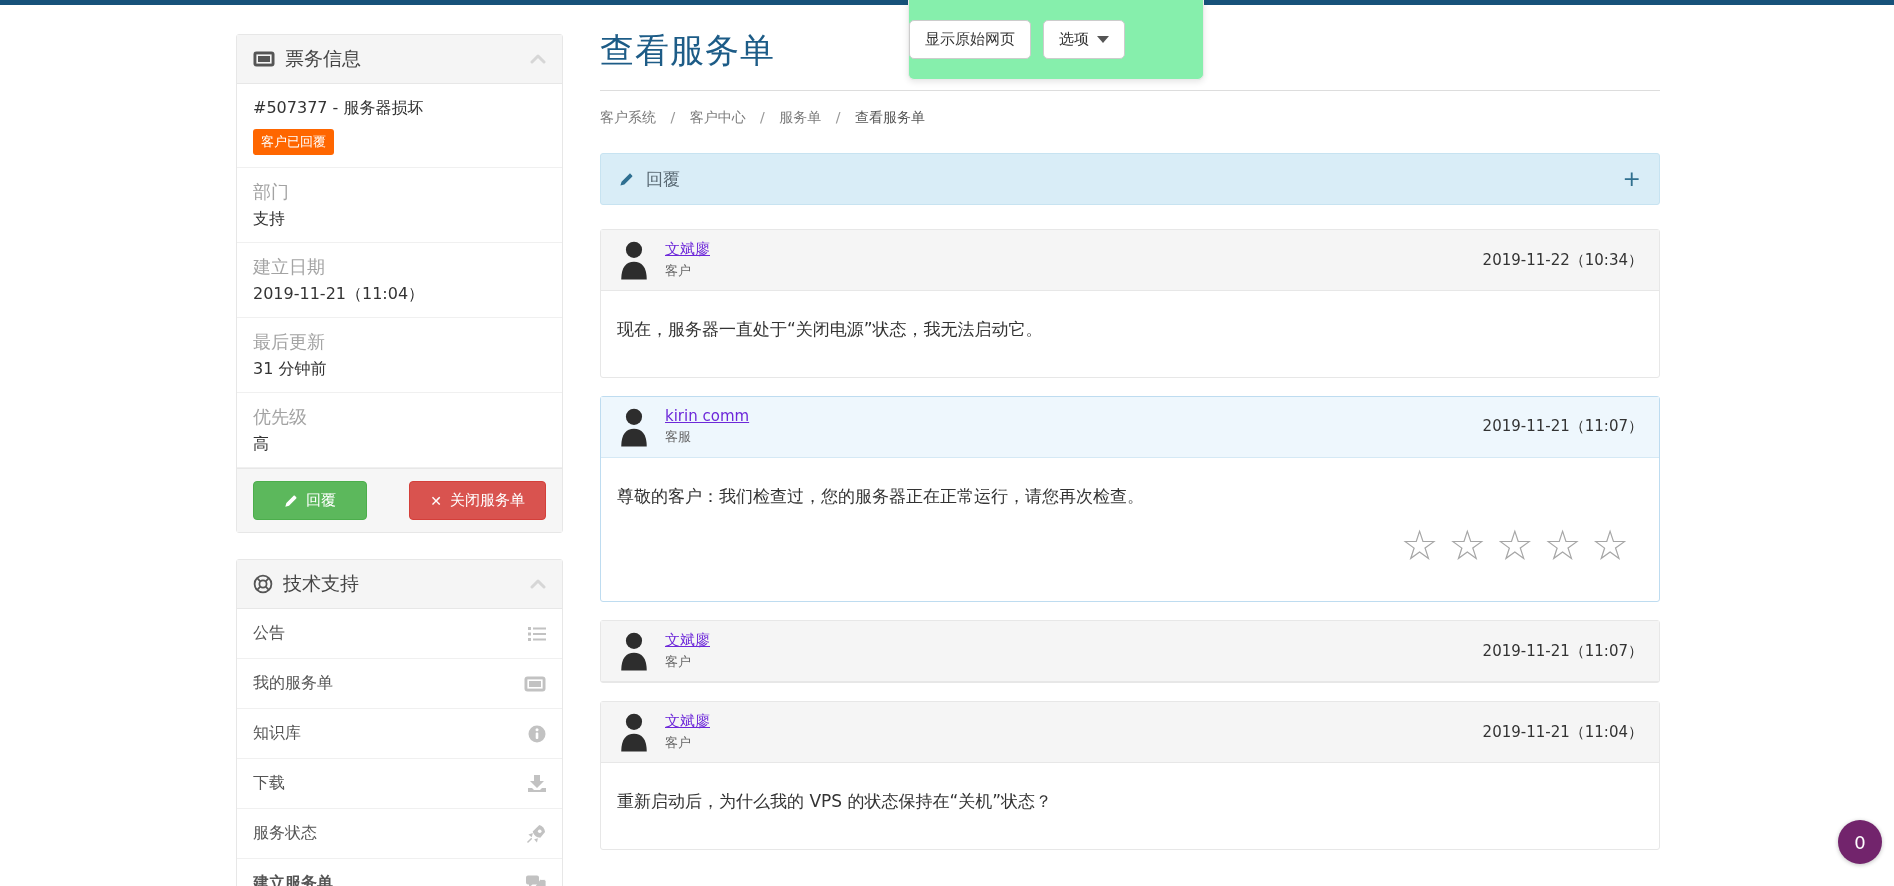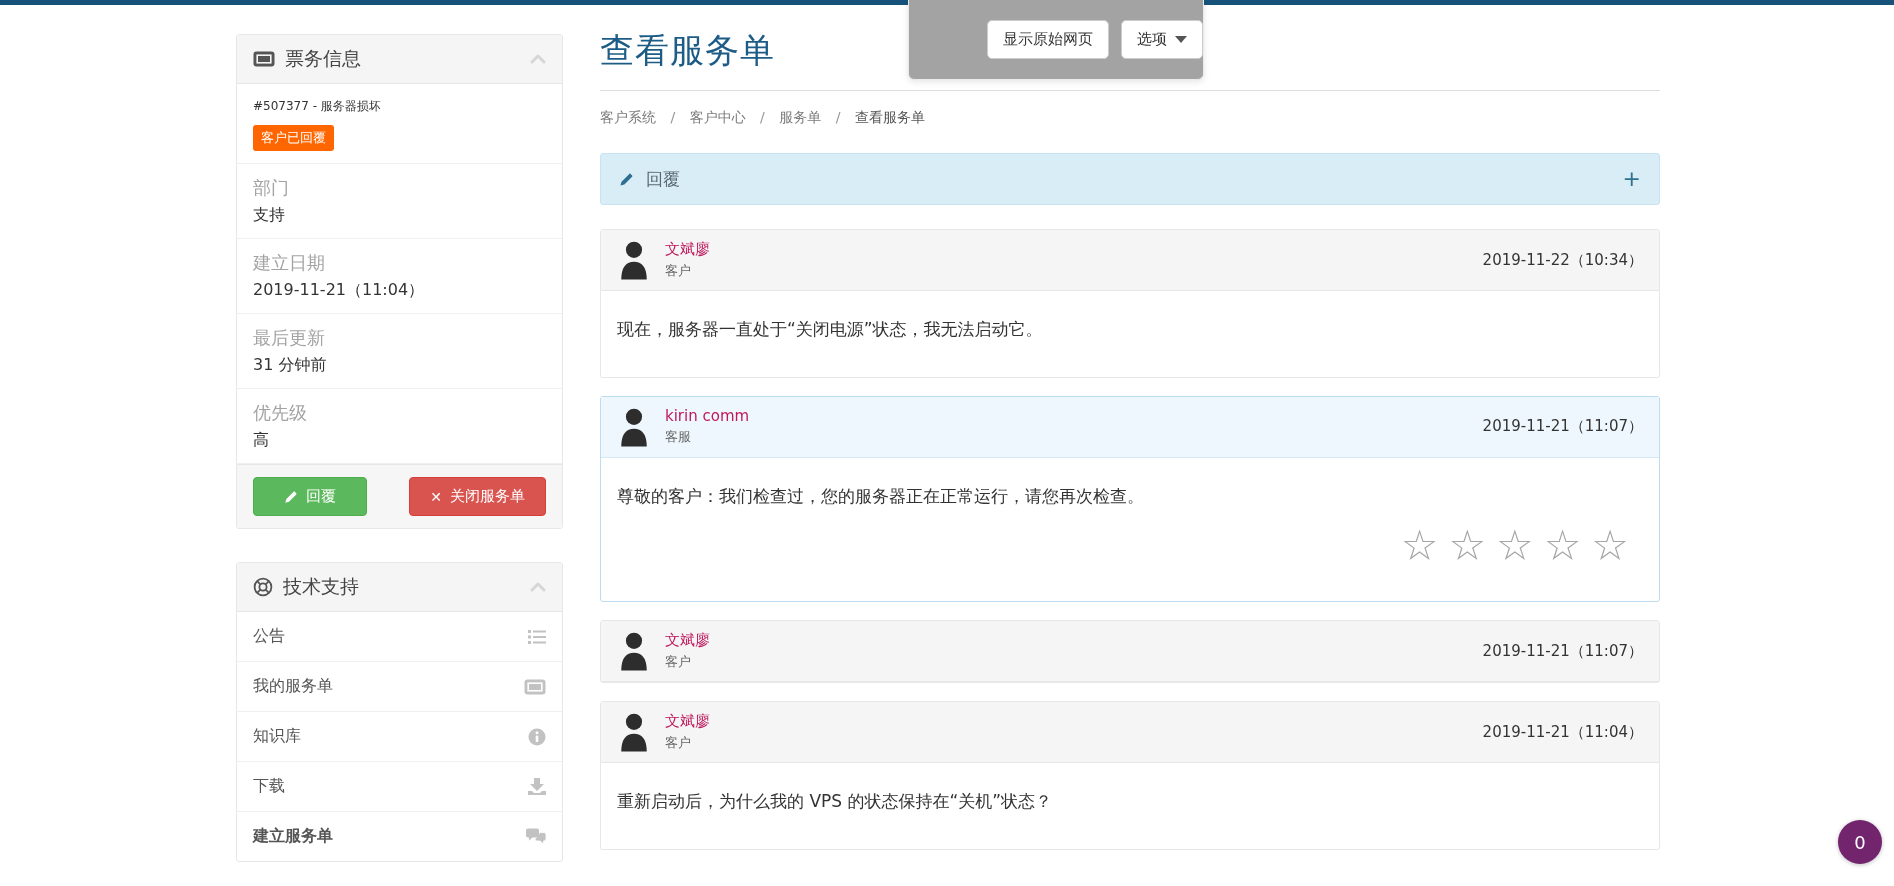--- a/index.html
+++ b/index.html
@@ -3,41 +3,41 @@
 <meta charset="utf-8">
 <style>
   * { box-sizing: border-box; margin: 0; padding: 0; }
   html,body { width:1894px; height:886px; background:#fff; overflow:hidden;
     font-family:"DejaVu Sans","Liberation Sans",sans-serif; color:#333; }
 
   .topline { position:absolute; top:0; left:0; width:1894px; height:5px; background:#17527a; z-index:1; }
 
   
   .overlay-toolbar { position:absolute; left:908px; top:0; width:296px; height:80px;
-    background:#a3a3a3; border:1px solid #eaeaea; border-top:none; border-radius:0 0 6px 6px;
+    background:#86efac; border:1px solid #eaeaea; border-top:none; border-radius:0 0 6px 6px;
     box-shadow:0 2px 6px rgba(0,0,0,.10); z-index:20;
-    display:flex; align-items:center; justify-content:flex-end; gap:12px; }
+    display:flex; align-items:center; justify-content:flex-start; gap:12px; }
   .tb-btn { background:#fff; border:1px solid #ccc; border-radius:5px; padding:9px 15px;
     font-size:15px; color:#333; cursor:pointer; display:inline-flex; align-items:center; gap:8px;
     font-family:inherit; }
   .caret-down { width:0; height:0; border-left:6px solid transparent; border-right:6px solid transparent;
     border-top:7px solid #555; display:inline-block; }
 
   
   .sidebar { position:absolute; left:236px; top:34px; width:327px; }
-  .panel { border:1px solid #e7e7e7; border-radius:3px; background:#fff; margin-bottom:33px; }
+  .panel { border:1px solid #e7e7e7; border-radius:3px; background:#fff; margin-bottom:26px; }
   .panel-head { background:#f5f5f5; border-bottom:1px solid #e7e7e7; padding:11px 16px;
     display:flex; align-items:center; font-size:19px; color:#444; }
   .panel-head .hicon { margin-right:10px; color:#555; display:inline-flex; }
   .panel-head .chev { margin-left:auto; display:inline-flex; }
   .prow { padding:12px 16px; border-bottom:1px solid #f0f0f0; }
   .prow:last-child { border-bottom:none; }
   .flabel { font-size:18px; color:#a3a3a3; margin-bottom:5px; }
   .fvalue { font-size:16px; color:#333; }
-  .ticket-id { font-size:12px; color:#333; padding-top:2px; }
+  .ticket-id { font-size:16px; color:#333; padding-top:2px; }
   .badge { display:inline-block; margin-top:10px; background:#f60; color:#fff; font-size:13px;
     font-weight:normal; padding:4px 8px; border-radius:3px; }
   .panel-foot { background:#f6f6f6; border-top:1px solid #e7e7e7; padding:12px 16px;
     display:flex; justify-content:space-between; }
   .btn { border-radius:4px; font-size:15px; color:#fff; border:1px solid transparent; cursor:pointer;
     display:inline-flex; align-items:center; gap:8px; padding:9px 20px; font-family:inherit; }
   .btn-green { background:#5cb85c; border-color:#4cae4c; padding:9px 30px; }
   .btn-red { background:#d9534f; border-color:#d43f3a; }
   .xglyph { font-weight:bold; font-size:14px; }
   .menu-item { display:flex; align-items:center; padding:14px 16px; font-size:16px; color:#555;
@@ -59,21 +59,21 @@
   .reply-bar .rlabel { font-size:17px; color:#5a6a74; }
   .reply-bar .plus { margin-left:auto; font-size:22px; color:#31708f; cursor:pointer; line-height:1; }
 
   .msg-list { margin-top:24px; }
   .msg { border:1px solid #e7e7e7; border-radius:3px; margin-bottom:18px; background:#fff; }
   .msg.staff { border-color:#bedcf0; }
   .msg-head { background:#f5f5f5; border-bottom:1px solid #e7e7e7; padding:10px 16px;
     display:flex; align-items:center; }
   .msg.staff .msg-head { background:#eef7fd; border-bottom-color:#d5e9f5; }
   .avatar { width:34px; height:40px; margin-right:14px; flex:0 0 auto; }
-  .who .name { font-size:15px; color:#be185d; margin-bottom:3px; }
+  .who .name { font-size:15px; color:#6d28d9; margin-bottom:3px;text-decoration:underline; }
   .who .role { font-size:13px; color:#666; }
   .msg-date { margin-left:auto; font-size:15px; color:#333; }
   .msg-body { padding:26px 16px 34px; font-size:17px; color:#333; line-height:1.5; }
   .stars { text-align:right; margin-top:16px; padding-right:4px; font-size:42px; color:#a6a6a6;
     letter-spacing:10px; line-height:1; }
   .stars span { cursor:pointer; }
 
   .float-badge { position:absolute; left:1838px; top:820px; width:44px; height:44px; border-radius:50%;
     background:#72246c; color:#fff; font-size:18px; display:flex; align-items:center; justify-content:center;
     box-shadow:0 1px 4px rgba(0,0,0,.25); z-index:30; cursor:pointer; }
@@ -206,20 +206,32 @@
     <div class="menu-item">
       <span>下载</span>
       <span class="micon">
         <svg width="18" height="17" viewBox="0 0 18 17">
             <polygon points="6,0 12,0 12,6 16,6 9,13 2,6 6,6" fill="currentColor"></polygon>
             <path d="M0 13 h4 l2 2 h6 l2-2 h4 v4 h-18 z" fill="currentColor"></path>
           </svg>
       </span>
     </div>
     <div class="menu-item">
+      <span>服务状态</span>
+      <span class="micon">
+        <svg width="19" height="19" viewBox="0 0 20 20">
+            <path d="M13 1 C16.5 2 18.5 4.5 19 8.5 L14 14.5 C10 14.5 7 12 6 8 Z" fill="currentColor"></path>
+            <circle cx="13.4" cy="7.6" r="1.9" fill="#fff"></circle>
+            <path d="M6.2 9.5 L1.5 11 5 14 Z" fill="currentColor"></path>
+            <path d="M11.5 15 L10.5 19.5 7.5 16 Z" fill="currentColor"></path>
+            <path d="M4.5 15.5 L1 19" stroke="currentColor" stroke-width="1.6" stroke-linecap="round"></path>
+          </svg>
+      </span>
+    </div>
+    <div class="menu-item">
       <span>建立服务单</span>
       <span class="micon">
         <svg width="20" height="17" viewBox="0 0 20 17">
             <path d="M2 0.5 h9 a2 2 0 0 1 2 2 v5 a2 2 0 0 1 -2 2 h-4.5 l-3.5 3 v-3 h-1 a2 2 0 0 1 -2 -2 v-5 a2 2 0 0 1 2 -2 z" fill="currentColor"></path>
             <path d="M14.5 4.5 h3.5 a2 2 0 0 1 2 2 v4.5 a2 2 0 0 1 -2 2 h-0.5 v3 l-3.5 -3 h-3 a2 2 0 0 1 -1.8 -1.2" fill="currentColor" stroke="#fff" stroke-width="0.8"></path>
           </svg>
       </span>
     </div>
   </div>
 </div>

